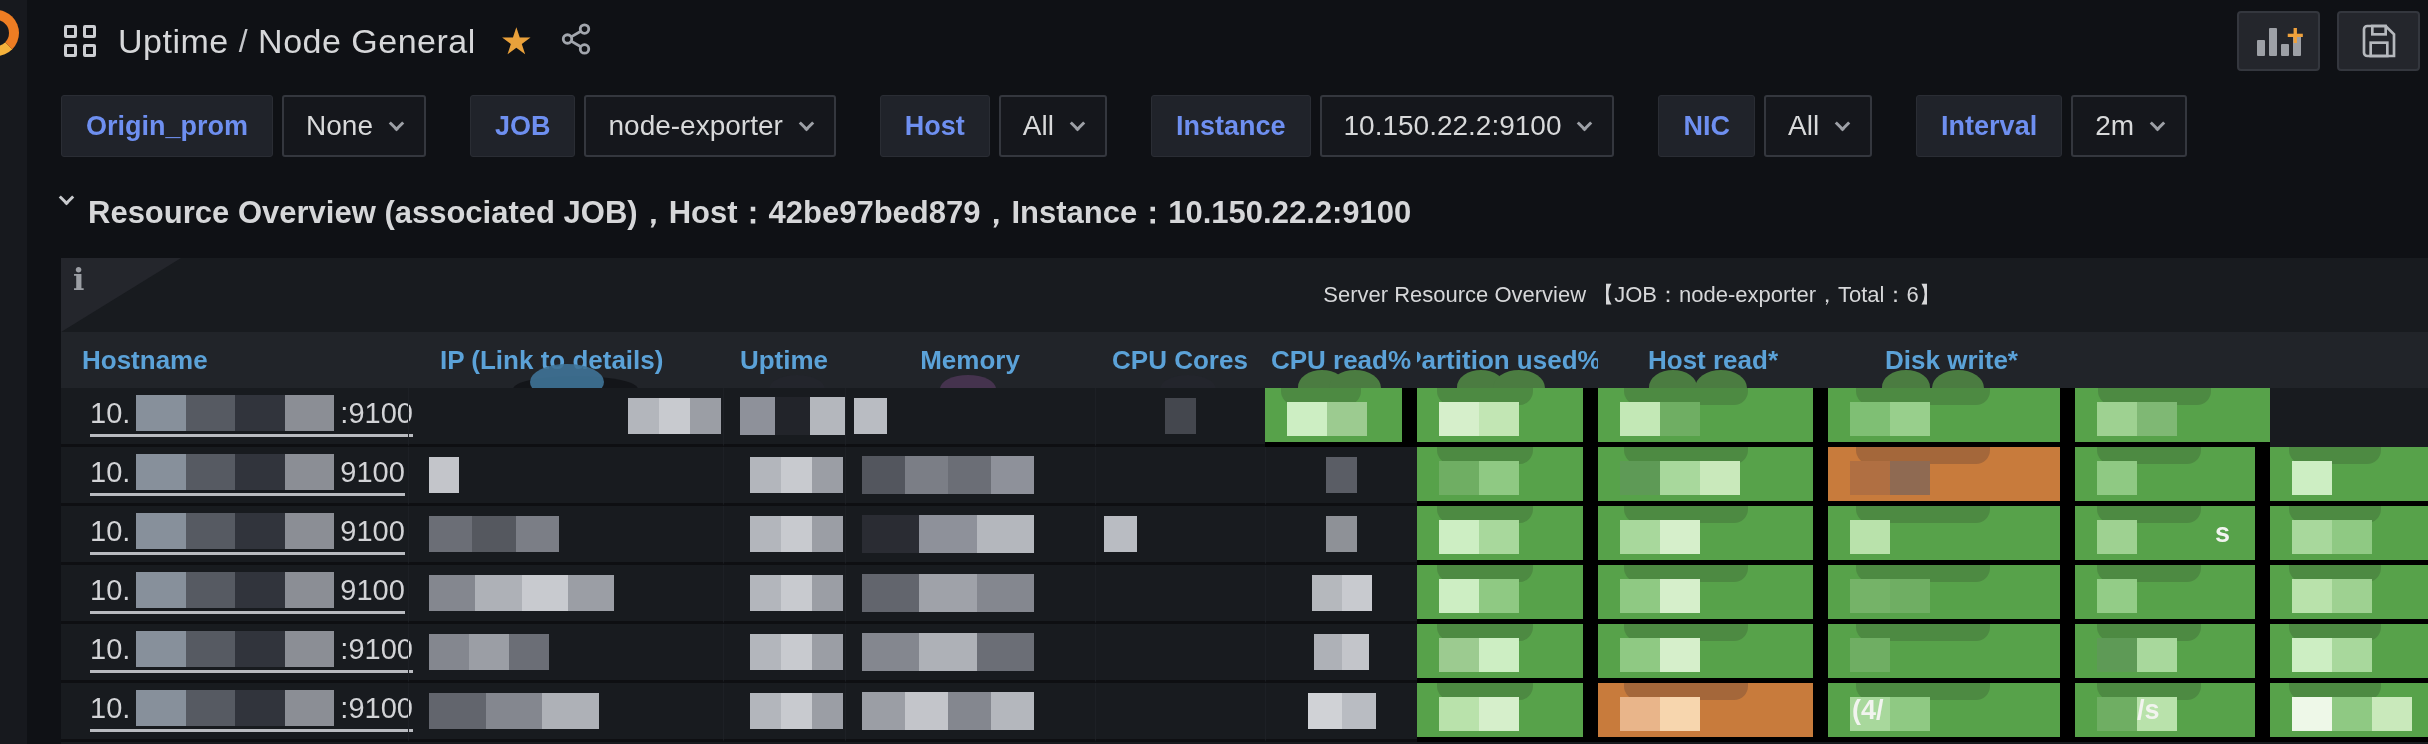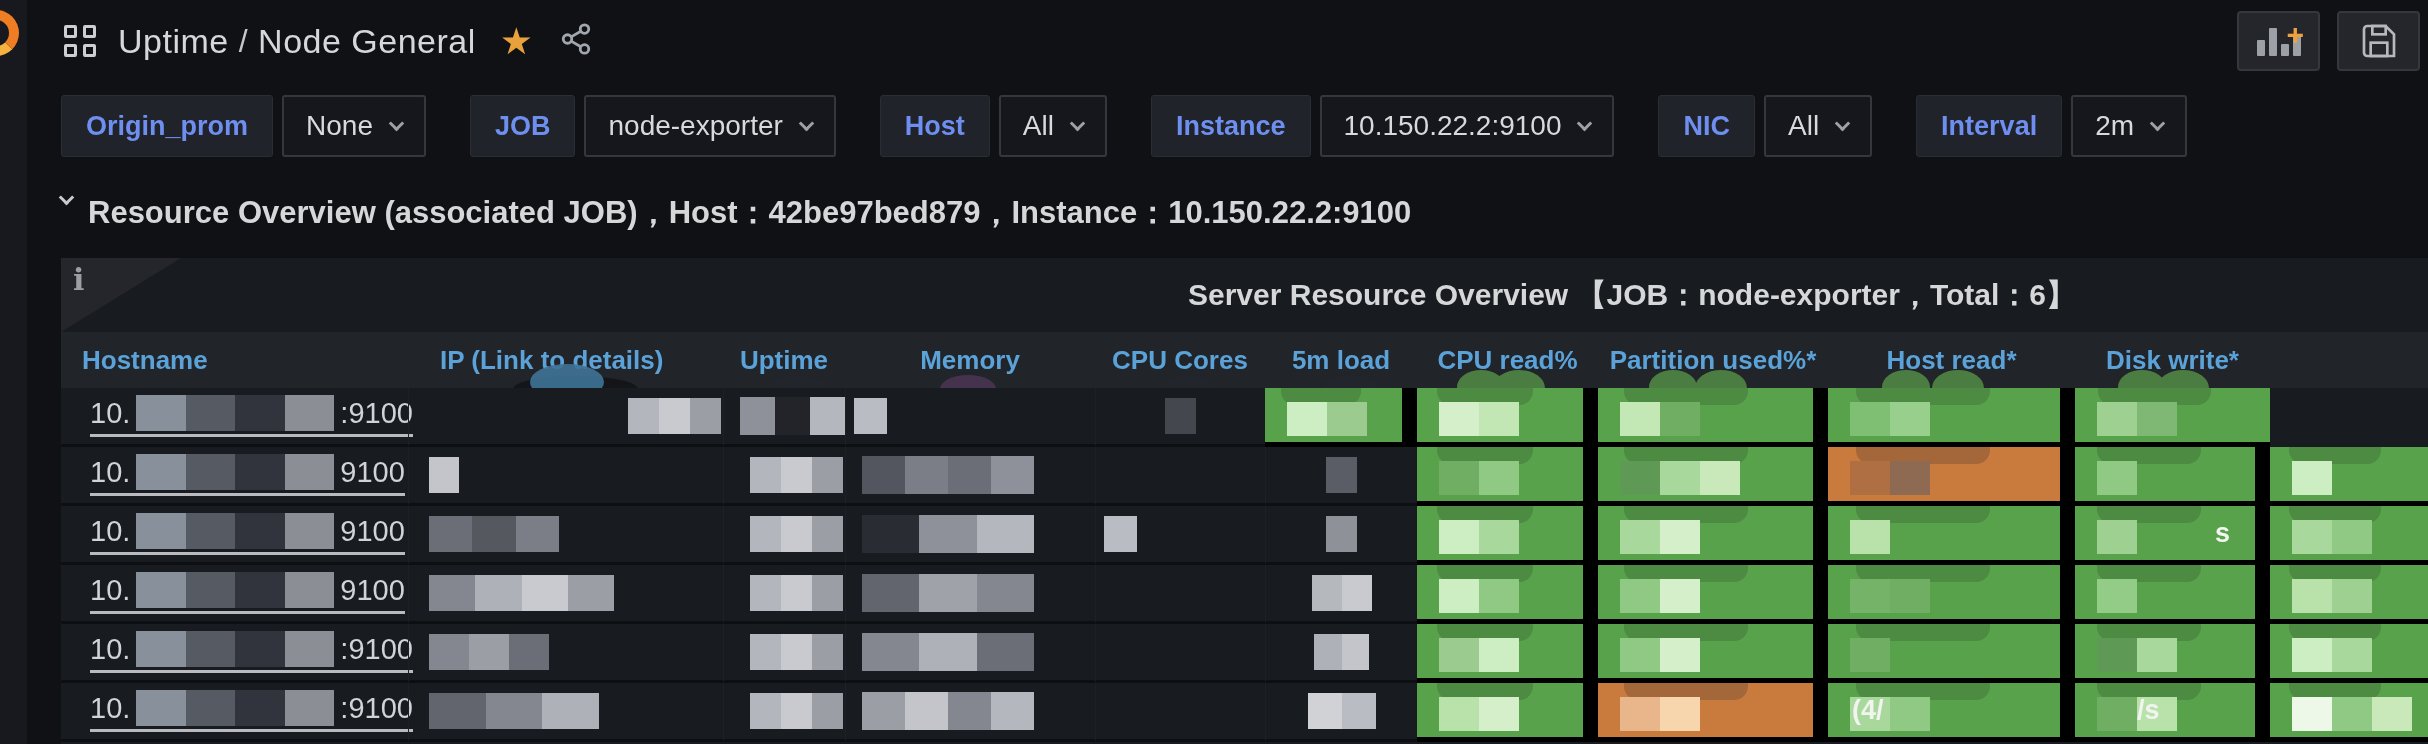--- a/index.html
+++ b/index.html
@@ -45,21 +45,21 @@
   .section .chev { border-color:#c9cbce; }
   .section-title { font-size:31px; font-weight:bold; color:#d6d7d9; }
   
   .panel { position:absolute; left:61px; top:258px; width:2367px; height:486px; background:#181b1f; }
   .info-corner { position:absolute; left:0; top:0; width:0; height:0;
     border-top:74px solid #24262c; border-right:120px solid transparent; }
   .info-i { position:absolute; left:12px; top:4px; color:#9b9ea4; font-family:"DejaVu Serif", serif;
     font-weight:bold; font-size:30px; }
   .ptitle { position:absolute; left:1571px; top:0; height:74px; line-height:74px;
     transform:translateX(-50%); white-space:nowrap;
-    font-weight:bold; font-size:30px; color:#d6d7d9; }
+    font-weight:normal; font-size:22px; color:#d6d7d9; }
   
   .tgrid { display:grid; grid-template-columns:347px 315px 122px 250px 170px 152px 181px 230px 247px 195px 1fr; }
   .thead { position:absolute; top:74px; left:0; width:100%; height:56px; background:#212429; }
   .th { display:flex; align-items:center; justify-content:center; color:#5ba2d8; font-weight:bold;
     font-size:26px; position:relative; overflow:hidden; white-space:nowrap; cursor:pointer; }
   .th.al { justify-content:flex-start; }
   .bump { position:absolute; border-radius:50%; }
   .tbody { position:absolute; top:130px; left:0; right:0; bottom:0; overflow:hidden; }
   .trow { height:59px; }
   .td { border-bottom:3px solid #0e0f12; border-left:1px solid #1d2025; display:flex; align-items:center;
@@ -195,24 +195,20 @@
       </div>
       <div class="th">
         <span>Memory</span>
         <span class="bump" style="left:38%;bottom:-15px;width:56px;height:28px;background:#45334e"></span>
       </div>
       <div class="th">
         <span>CPU Cores</span>
         <span class="bump" style="left:38%;bottom:-15px;width:56px;height:28px;background:#23252c"></span>
       </div>
       <div class="th">
-        <span>5m load</span>
-        <span class="bump" style="left:38%;bottom:-15px;width:56px;height:28px;background:#23252c"></span>
-      </div>
-      <div class="th">
         <span>CPU read%</span>
         <span class="bump" style="left:22%;bottom:-16px;width:48px;height:34px;background:#4b7c41"></span>
         <span class="bump" style="left:42%;bottom:-18px;width:52px;height:36px;background:#4b7c41"></span>
       </div>
       <div class="th">
         <span>Partition used%*</span>
         <span class="bump" style="left:22%;bottom:-16px;width:48px;height:34px;background:#4b7c41"></span>
         <span class="bump" style="left:42%;bottom:-18px;width:52px;height:36px;background:#4b7c41"></span>
       </div>
       <div class="th">

